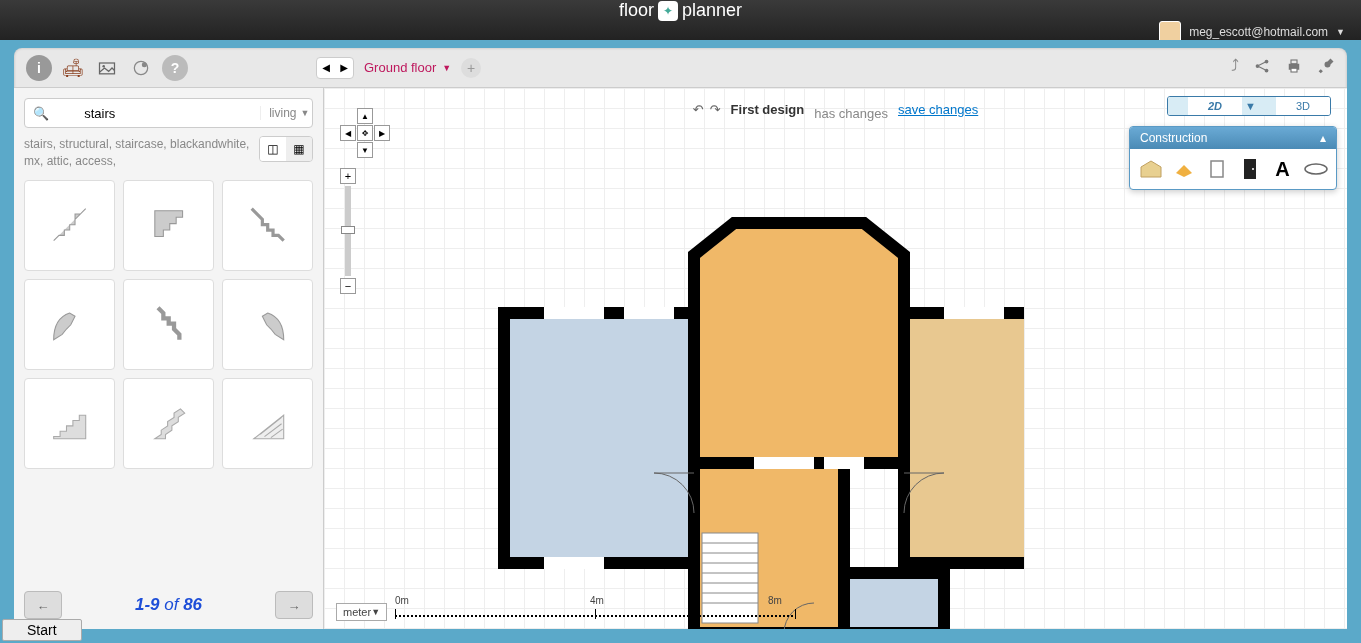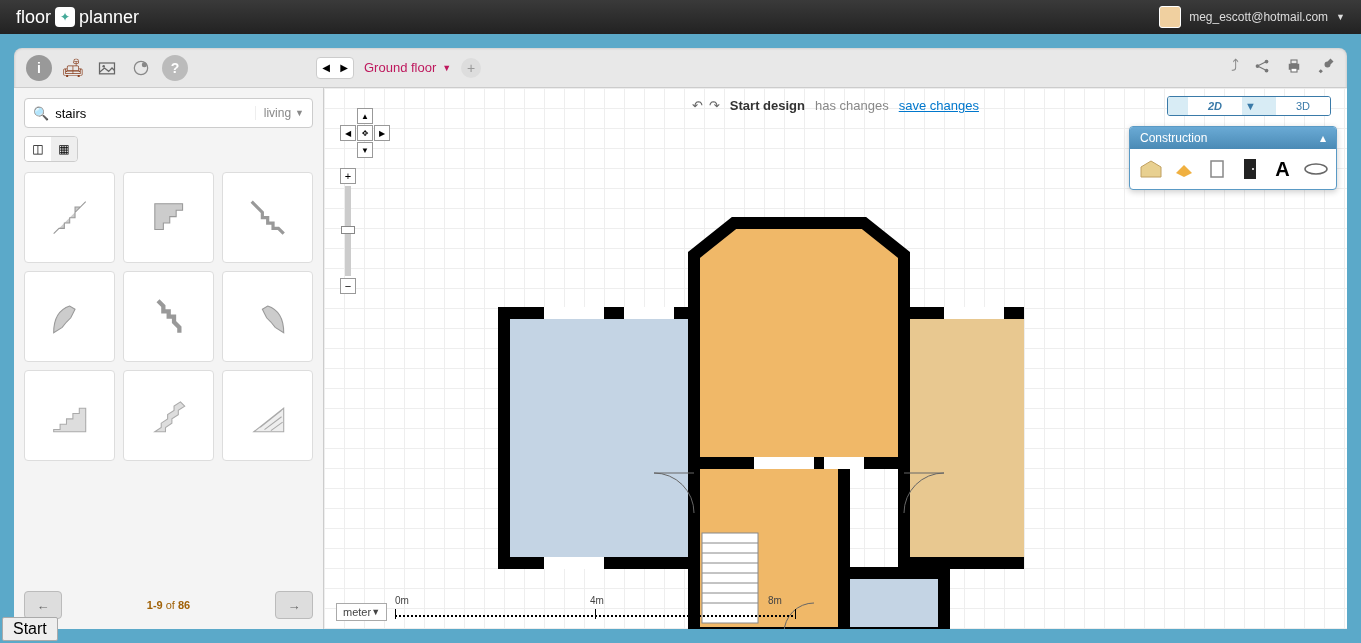--- a/index.html
+++ b/index.html
@@ -1,19 +1,19 @@
 <!DOCTYPE html>
 <html><head>
 <meta charset="utf-8">
 <style>
 * { box-sizing: border-box; margin: 0; padding: 0; }
 body { font-family: Arial, sans-serif; font-size: 13px; background: #5ba9c9; overflow: hidden; }
 
 
-.header { background: linear-gradient(#3a3a3a, #222); height: 34px; display: flex; align-items: center; padding: 0 16px; color: #aaa; }
+.header { background: linear-gradient(#3a3a3a, #222); height: 40px; display: flex; align-items: center; padding: 0 16px; color: #aaa; flex-direction: column; }
 .logo { color: #fff; font-size: 18px; font-weight: 300; display: flex; align-items: center; gap: 4px; }
 .logo-icon { width: 20px; height: 20px; background: #fff; border-radius: 4px; display: inline-flex; align-items: center; justify-content: center; color: #4a9; font-size: 12px; }
 .nav { display: flex; gap: 18px; margin-left: 30px; }
 .nav a { color: #bbb; text-decoration: none; font-size: 13px; }
 .user { margin-left: auto; display: flex; align-items: center; gap: 8px; color: #ddd; font-size: 12px; }
 .avatar { width: 22px; height: 22px; background: #f0d0a0; border-radius: 3px; border: 1px solid #fff; }
 .chev { font-size: 9px; }
 
 
 .workspace { position: absolute; top: 34px; left: 0; right: 0; bottom: 0; padding: 14px; }
@@ -32,41 +32,41 @@
 .add-floor { width: 20px; height: 20px; border-radius: 50%; background: #ddd; display: flex; align-items: center; justify-content: center; font-size: 14px; color: #999; cursor: pointer; }
 .right-tools { margin-left: auto; display: flex; gap: 14px; color: #888; }
 .right-tools span { cursor: pointer; font-size: 16px; }
 
 
 .body { flex: 1; display: flex; overflow: hidden; }
 
 
 .sidebar { width: 310px; background: #f4f4f4; border-right: 1px solid #ccc; display: flex; flex-direction: column; padding: 10px; }
 .search-row { display: flex; gap: 0; align-items: center; background: #fff; border: 1px solid #ccc; border-radius: 4px; height: 30px; padding: 0 8px; }
-.search-row input { border: none; outline: none; flex: 1; font-size: 13px; }
+.search-row input { border: none; outline: none; flex: 1; font-size: 13px; margin-left: 29px; }
 .search-icon { color: #aaa; margin-right: 6px; }
 .cat-select { color: #888; font-size: 12px; display: flex; align-items: center; gap: 4px; cursor: pointer; border-left: 1px solid #eee; padding-left: 8px; }
 .tags-row { display: flex; align-items: flex-start; margin-top: 8px; gap: 8px; }
 .tags { color: #888; font-size: 12px; line-height: 1.4; flex: 1; }
 .view-toggle { display: flex; border: 1px solid #ccc; border-radius: 4px; overflow: hidden; }
 .view-toggle span { width: 26px; height: 24px; display: flex; align-items: center; justify-content: center; background: #eee; cursor: pointer; font-size: 12px; }
 .view-toggle span.active { background: #fff; }
 .grid { display: grid; grid-template-columns: repeat(3, 1fr); gap: 8px; margin-top: 10px; flex: 1; align-content: start; }
 .item { background: #fff; border: 1px solid #ddd; border-radius: 4px; aspect-ratio: 1; display: flex; align-items: center; justify-content: center; cursor: pointer; }
 .item svg { width: 60%; height: 60%; }
 .pager { display: flex; align-items: center; justify-content: space-between; margin-top: auto; padding-top: 10px; }
 .page-btn { width: 38px; height: 28px; background: #ddd; border: 1px solid #bbb; border-radius: 4px; display: flex; align-items: center; justify-content: center; cursor: pointer; color: #666; }
-.page-info { color: #a16207; font-size: 11px; }
+.page-info { color: #1d4ed8; font-size: 17px; font-style: italic; }
 
 
 .canvas-area { flex: 1; position: relative; background: #fff; background-image: linear-gradient(#eee 1px, transparent 1px), linear-gradient(90deg, #eee 1px, transparent 1px); background-size: 20px 20px; }
 .canvas-top { position: absolute; top: 10px; left: 0; right: 0; display: flex; align-items: center; justify-content: center; gap: 10px; font-size: 13px; }
 .undo-redo { color: #666; display: flex; gap: 6px; cursor: pointer; }
 .design-name { font-weight: bold; color: #333; }
-.changes { color: #888; }
+.changes { color: #888; margin-top: 8px; }
 .save { color: #0077cc; text-decoration: underline; cursor: pointer; }
 
 .view-switch { position: absolute; top: 8px; right: 16px; display: flex; border: 1px solid #3a7aa8; border-radius: 3px; overflow: hidden; font-size: 11px; }
 .view-switch span { padding: 3px 20px; background: #fff; cursor: pointer; color: #3a7aa8; }
 .view-switch span.active { background: #d8ecf5; font-weight: bold; font-style: italic; }
 
 .construction-panel { position: absolute; top: 38px; right: 10px; width: 208px; background: #fff; border: 1px solid #5a9ac5; border-radius: 4px; box-shadow: 0 2px 6px rgba(0,0,0,0.2); }
 .construction-header { background: linear-gradient(#6aaad5, #4a8ab5); color: #fff; padding: 4px 10px; font-size: 12px; display: flex; justify-content: space-between; align-items: center; border-radius: 3px 3px 0 0; }
 .construction-body { display: flex; padding: 6px; gap: 4px; justify-content: space-around; }
 .construction-body span { width: 28px; height: 28px; display: flex; align-items: center; justify-content: center; cursor: pointer; font-size: 18px; }
@@ -85,21 +85,21 @@
 .floorplan { position: absolute; top: 85px; left: 80px; width: 620px; height: 460px; }
 
 
 .scale-bar { position: absolute; bottom: 8px; left: 12px; display: flex; align-items: center; gap: 8px; font-size: 11px; color: #444; }
 .unit-select { background: #fff; border: 1px solid #aaa; padding: 2px 6px; display: flex; align-items: center; cursor: pointer; }
 .ruler { width: 400px; height: 14px; position: relative; text-align: right; }
 .ruler-line { position: absolute; top: 10px; left: 0; right: 0; height: 2px; background: linear-gradient(90deg, #000 50%, transparent 50%); background-size: 4px 2px; }
 .ruler-tick { position: absolute; top: 4px; width: 1px; height: 10px; background: #000; }
 .ruler-label { position: absolute; top: -10px; font-size: 10px; }
 
-.start-btn { position: absolute; bottom: 2px; left: 2px; background: #eee; border: 1px solid #aaa; padding: 2px 10px; font-size: 16px; border-radius: 2px; }
+.start-btn { position: absolute; bottom: 2px; left: 2px; background: #eee; border: 1px solid #aaa; padding: 2px 24px; font-size: 14px; border-radius: 2px; }
 </style>
 </head>
 <body>
 
 <div class="header">
   <div class="logo">
     <span>floor</span>
     <span class="logo-icon">✦</span>
     <span>planner</span>
   </div>
@@ -175,20 +175,21 @@
     <div class="sidebar">
       <div class="search-row">
         <span class="search-icon">🔍</span>
         <input value="stairs" style="">
         <span class="cat-select">
           <span>living</span>
           <span class="chev">▼</span>
         </span>
       </div>
       <div class="tags-row">
+        <div class="tags">stairs, structural, staircase, blackandwhite, mx, attic, access,</div>
         <div class="view-toggle">
           <span class="active">◫</span>
           <span>▦</span>
         </div>
       </div>
       <div class="grid">
         <div class="item">
               <svg viewBox="0 0 50 50">
                 <path d="M10 40 L15 35 L20 35 L20 30 L25 30 L25 25 L30 25 L30 20 L40 10 L35 15 L30 15 L30 20" fill="#ccc" stroke="#999"></path>
               </svg>
@@ -245,21 +246,21 @@
       </div>
     </div>
 
     <div class="canvas-area">
 
       <div class="canvas-top">
         <span class="undo-redo">
           <span>↶</span>
           <span>↷</span>
         </span>
-        <span class="design-name">Start design</span>
+        <span class="design-name">First design</span>
         <span class="changes">has changes</span>
         <span class="save">save changes</span>
       </div>
 
       <div class="view-switch">
         <span class="active"><span>2D</span> ▼</span>
         <span>3D</span>
       </div>
 
       <div class="construction-panel">

